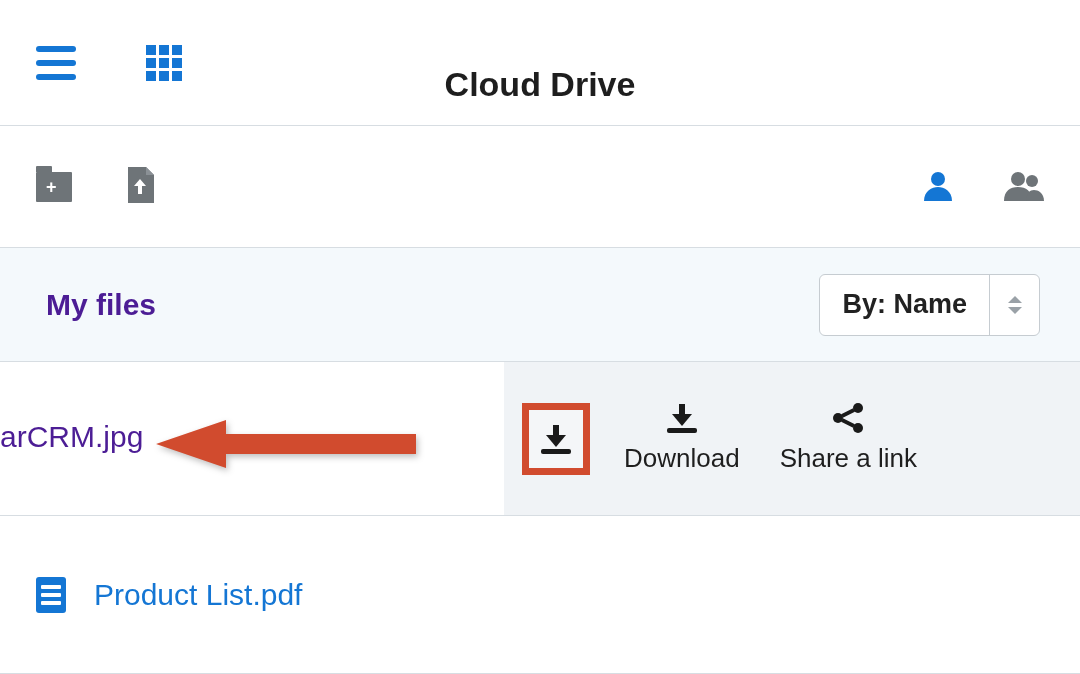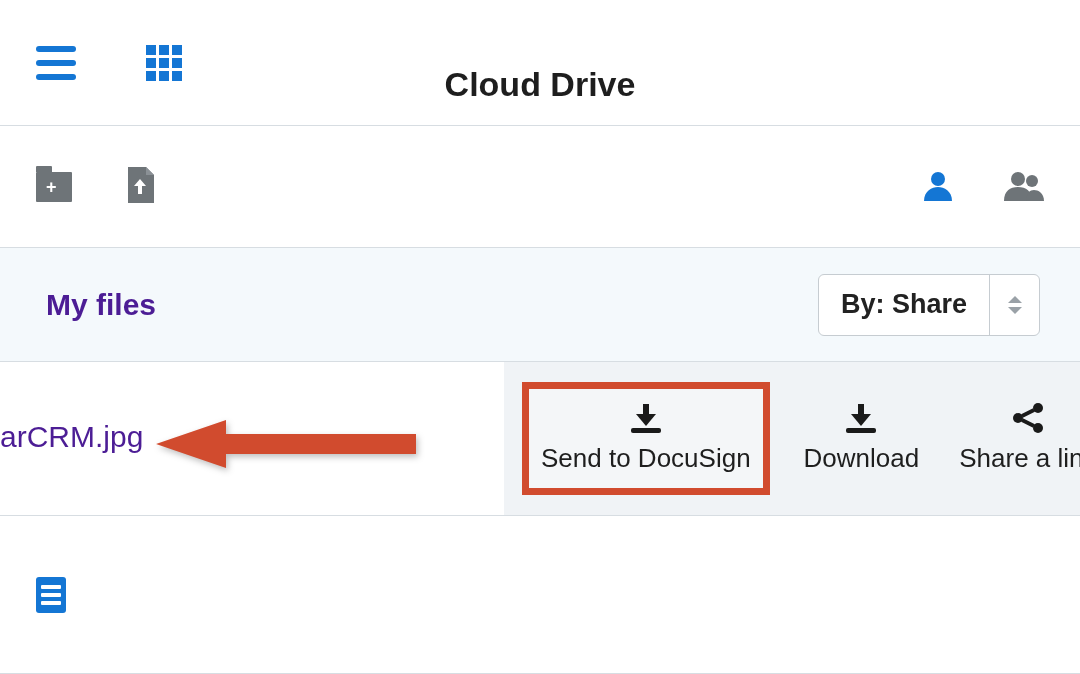--- a/index.html
+++ b/index.html
@@ -297,21 +297,21 @@
         <path d="M0 32 c0 -10 6 -14 14 -14 s14 4 14 14 z" fill="#6e7478"></path>
         <path d="M22 32 c0 -8 4 -11 8 -11 s10 3 10 11 z" fill="#6e7478"></path>
       </svg>
     </div>
   </div>
 </div>
 
 <div class="section-header">
   <div class="section-title">My files</div>
   <div class="sort-control">
-    <div class="sort-label">By: Share</div>
+    <div class="sort-label">By: Name</div>
     <div class="sort-stepper">
       <div class="tri-up"></div>
       <div class="tri-down"></div>
     </div>
   </div>
 </div>
 
 <div class="file-row">
   <div class="file-name-selected">arCRM.jpg</div>
 
@@ -319,21 +319,20 @@
     <path d="M260 18 L70 18 L70 4 L0 28 L70 52 L70 38 L260 38 Z" fill="#d14b2e"></path>
   </svg>
 
   <div class="action-bar">
     <div class="action highlight">
       <div class="dl-icon">
         <div class="stem"></div>
           <div class="arrow"></div>
           <div class="bar"></div>
       </div>
-      <span>Send to DocuSign</span>
     </div>
     <div class="action">
       <div class="dl-icon">
         <div class="stem"></div>
           <div class="arrow"></div>
           <div class="bar"></div>
       </div>
       <span>Download</span>
     </div>
     <div class="action">
@@ -351,13 +350,14 @@
 
   </div>
 </div>
 
 <div class="file-row-2">
   <div class="file-icon">
     <span></span>
       <span></span>
       <span></span>
   </div>
+  <div class="file-name-2">Product List.pdf</div>
 </div>
 
 </body></html>

